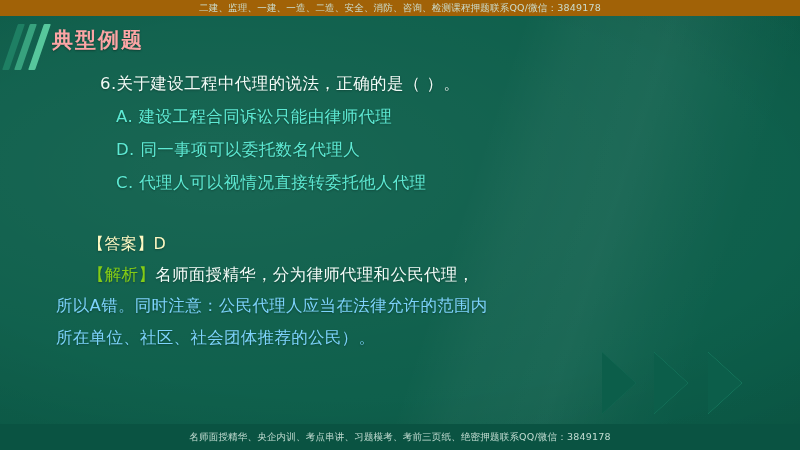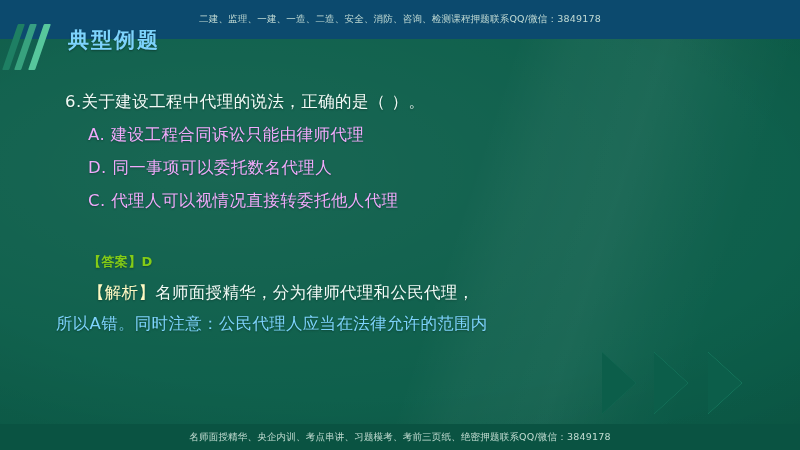--- a/index.html
+++ b/index.html
@@ -46,22 +46,22 @@
       rgba(0,0,0,0) 45%,
       rgba(0,0,0,0.10) 78%,
       rgba(0,0,0,0.22) 100%);
     pointer-events: none;
   }
 
   
   .top-banner {
     position: absolute;
     top: 0; left: 0; right: 0;
-    height: 39px;
-    background: #0c4a6e;
+    height: 16px;
+    background: #a16207;
     display: flex;
     align-items: center;
     justify-content: center;
   }
   .top-banner-text {
     color: #cfe6dc;
     font-size: 9.5px;
     letter-spacing: 0.2px;
     white-space: nowrap;
     opacity: 0.92;
@@ -87,81 +87,79 @@
     height: 46px;
     transform: skewX(-19deg);
     border-radius: 1px;
   }
   .slash.s1 { left: 4px;  background: #1e7f63; }
   .slash.s2 { left: 16px; background: #3fae87; opacity: 0.85; }
   .slash.s3 { left: 30px; background: #57c79c; }
 
   .title-text {
     position: absolute;
-    left: 68px;
+    left: 52px;
     top: 4px;
-    color: #7dd3fc;
+    color: #fca5a5;
     font-size: 21px;
     font-weight: bold;
     letter-spacing: 2px;
     text-shadow: 0 1px 2px rgba(0,0,0,0.35);
   }
 
   
   .content {
     position: absolute;
     top: 68px;
     left: 0;
     width: 800px;
   }
 
   .q-line {
     color: #f2fbf7;
     font-size: 16.5px;
     line-height: 32px;
     letter-spacing: 0.4px;
-    padding-left: 65px;
-    text-shadow: 0 1px 2px rgba(0,0,0,0.30);
-    white-space: nowrap;
-    margin-top: 18px;
+    padding-left: 100px;
+    text-shadow: 0 1px 2px rgba(0,0,0,0.30);
+    white-space: nowrap;
   }
 
   .opt-line {
-    color: #f0abfc;
+    color: #5eead4;
     font-size: 16.5px;
     line-height: 33px;
     letter-spacing: 0.4px;
-    padding-left: 88px;
+    padding-left: 116px;
     text-shadow: 0 1px 2px rgba(0,0,0,0.30);
     white-space: nowrap;
   }
 
   .gap { height: 30px; }
 
   .answer-line {
-    font-size: 13px;
+    font-size: 16px;
     line-height: 30px;
     padding-left: 88px;
     letter-spacing: 0.4px;
     white-space: nowrap;
-    color: #84cc16;
-    text-shadow: 0 1px 2px rgba(0,0,0,0.30);
-    font-weight: bold;
+    color: #fef9c3;
+    text-shadow: 0 1px 2px rgba(0,0,0,0.30);
   }
 
   .analysis-line {
     font-size: 16.5px;
     line-height: 31px;
     padding-left: 88px;
     letter-spacing: 0.3px;
     white-space: nowrap;
     color: #f2fbf7;
     text-shadow: 0 1px 2px rgba(0,0,0,0.30);
   }
-  .analysis-line .tag { color: #fef9c3; }
+  .analysis-line .tag { color: #84cc16; }
 
   .cont-line {
     color: #7dd3fc;
     font-size: 16.5px;
     line-height: 32px;
     letter-spacing: 0.3px;
     padding-left: 56px;
     white-space: nowrap;
     text-shadow: 0 1px 2px rgba(0,0,0,0.30);
   }
@@ -243,20 +241,21 @@
 
     <div class="gap"></div>
 
     <div class="answer-line">【答案】D</div>
 
     <div class="analysis-line">
       <span class="tag">【解析】</span><span>名师面授精华，分为律师代理和公民代理，</span>
     </div>
 
     <div class="cont-line">所以A错。同时注意：公民代理人应当在法律允许的范围内</div>
+    <div class="cont-line">所在单位、社区、社会团体推荐的公民）。</div>
   </div>
 
   <div class="chevrons">
     <div class="chev c1"></div>
     <div class="chev c2"></div>
     <div class="chev c3"></div>
   </div>
 
   <div class="bottom-banner">
     <div class="bottom-banner-text">名师面授精华、央企内训、考点串讲、习题模考、考前三页纸、绝密押题联系QQ/微信：3849178</div>

